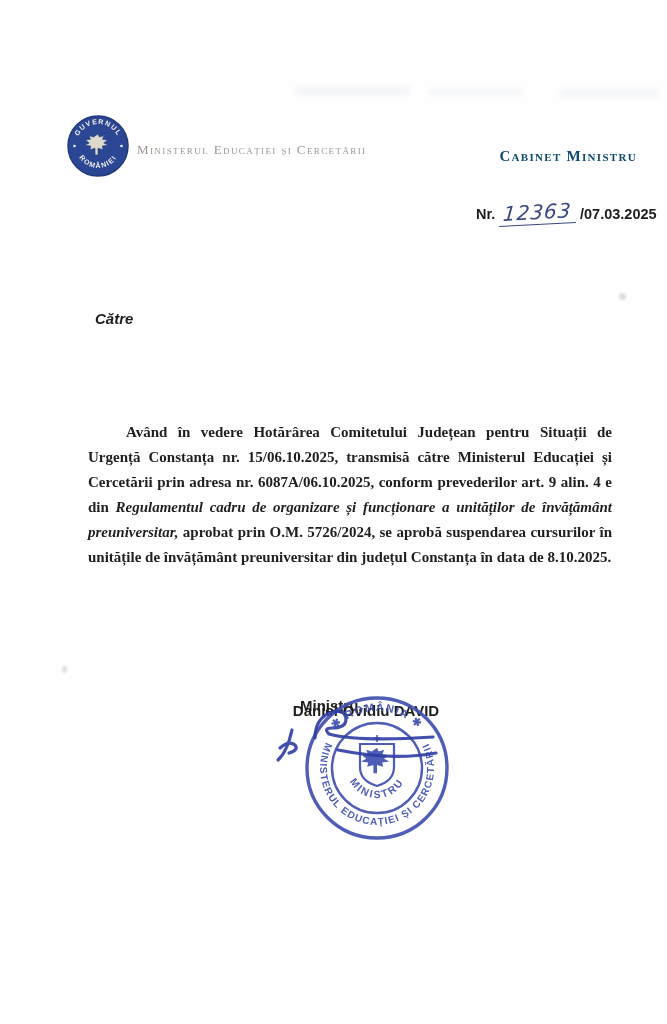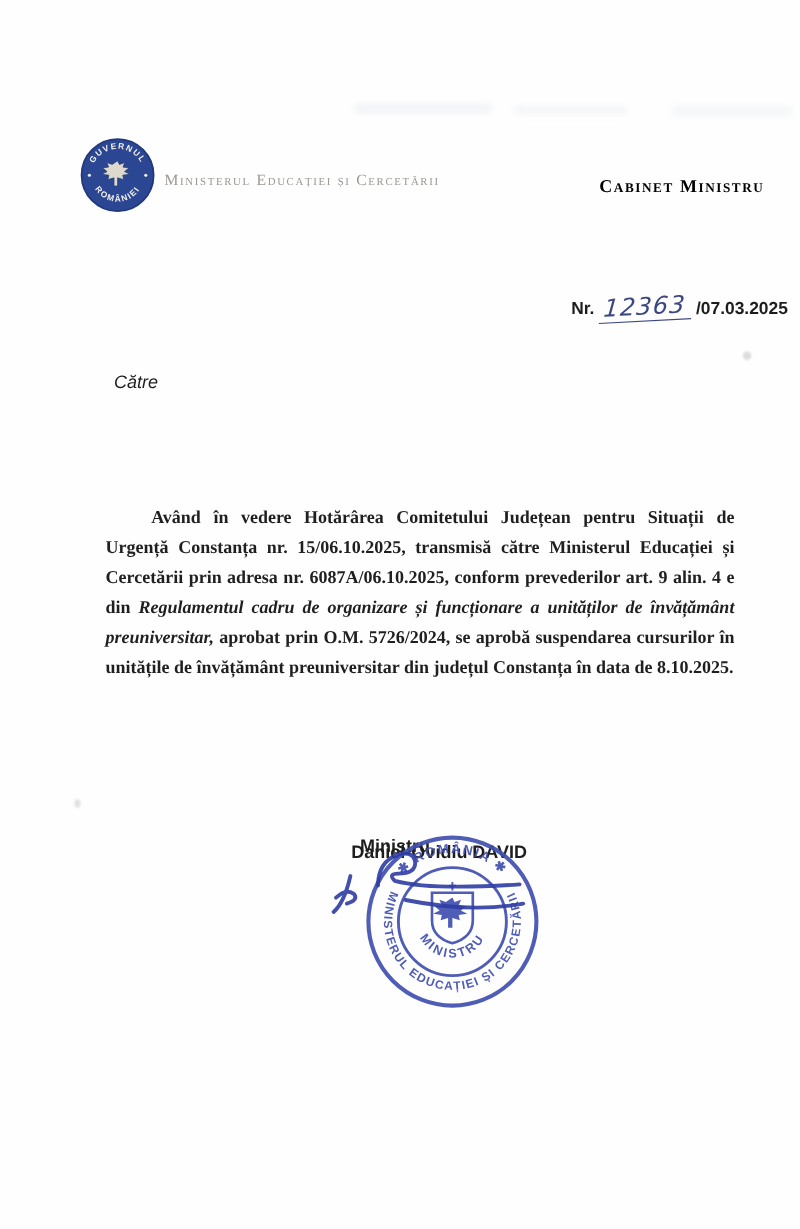--- a/index.html
+++ b/index.html
@@ -25,41 +25,40 @@
     font-family:"Liberation Serif",serif;
     font-variant:small-caps;
     font-size:13px;letter-spacing:1.4px;
     color:#9c9892;
   }
   .cabinet{
     position:absolute;right:30px;top:148px;
     font-family:"Liberation Serif",serif;
     font-variant:small-caps;font-weight:bold;
     font-size:15px;letter-spacing:1.3px;
-    color:#000000;
+    color:#0c4a6e;
   }
   
   .reg-line{
     position:absolute;left:476px;top:200px;
     display:flex;align-items:baseline;
     font-size:14.5px;font-weight:bold;color:#1d1d1d;
     white-space:nowrap;
-    margin-top:43px;
   }
   .reg-number{
     font-family:"DejaVu Sans",sans-serif;
     font-style:italic;font-weight:normal;
     font-size:20px;color:#3a4781;
     border-bottom:1.6px solid #3a4781;
     padding:0 5px 0 3px;margin:0 3px 0 5px;
     transform:rotate(-3deg) skewX(-8deg);
     letter-spacing:1px;
   }
   
-  .recipient-label{position:absolute;left:95px;top:310px;font-size:15px;font-weight:normal;font-style:italic;}
+  .recipient-label{position:absolute;left:95px;top:310px;font-size:15px;font-weight:bold;font-style:italic;}
   .recipient-name{position:absolute;left:130px;top:339px;font-size:15.5px;font-weight:bold;}
   
   .body-text{
     position:absolute;left:88px;top:420px;width:524px;
     font-size:15px;line-height:25px;font-weight:600;
     text-align:justify;color:#1f1f1f;font-family:Liberation Serif, serif;
   }
   .body-text p{margin:0 0 3px 0;text-indent:38px;}
   .body-text .it{font-style:italic;}
   

